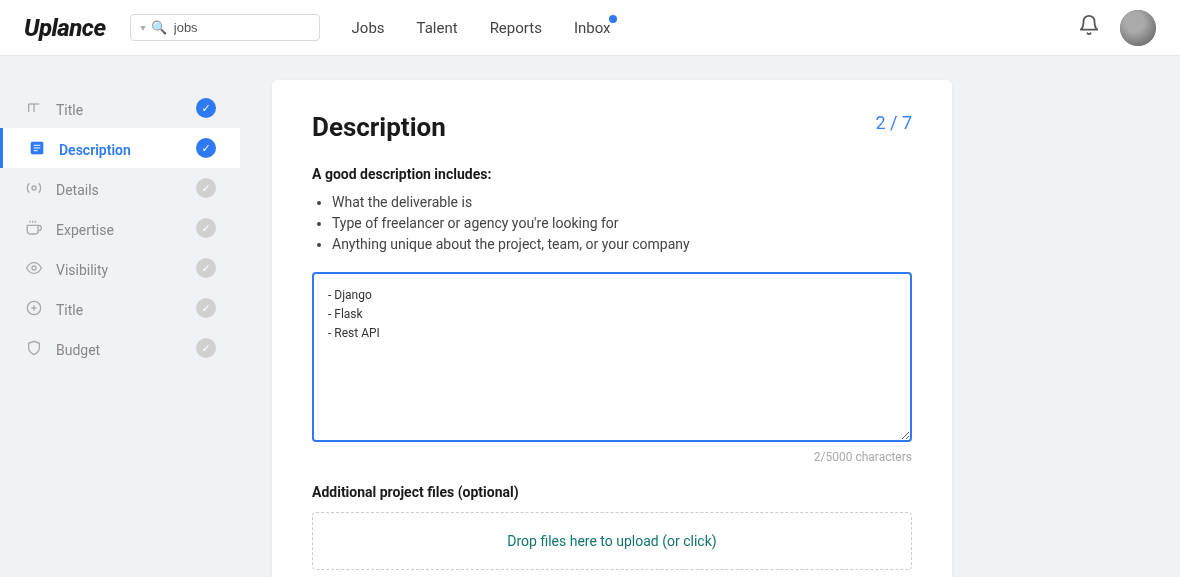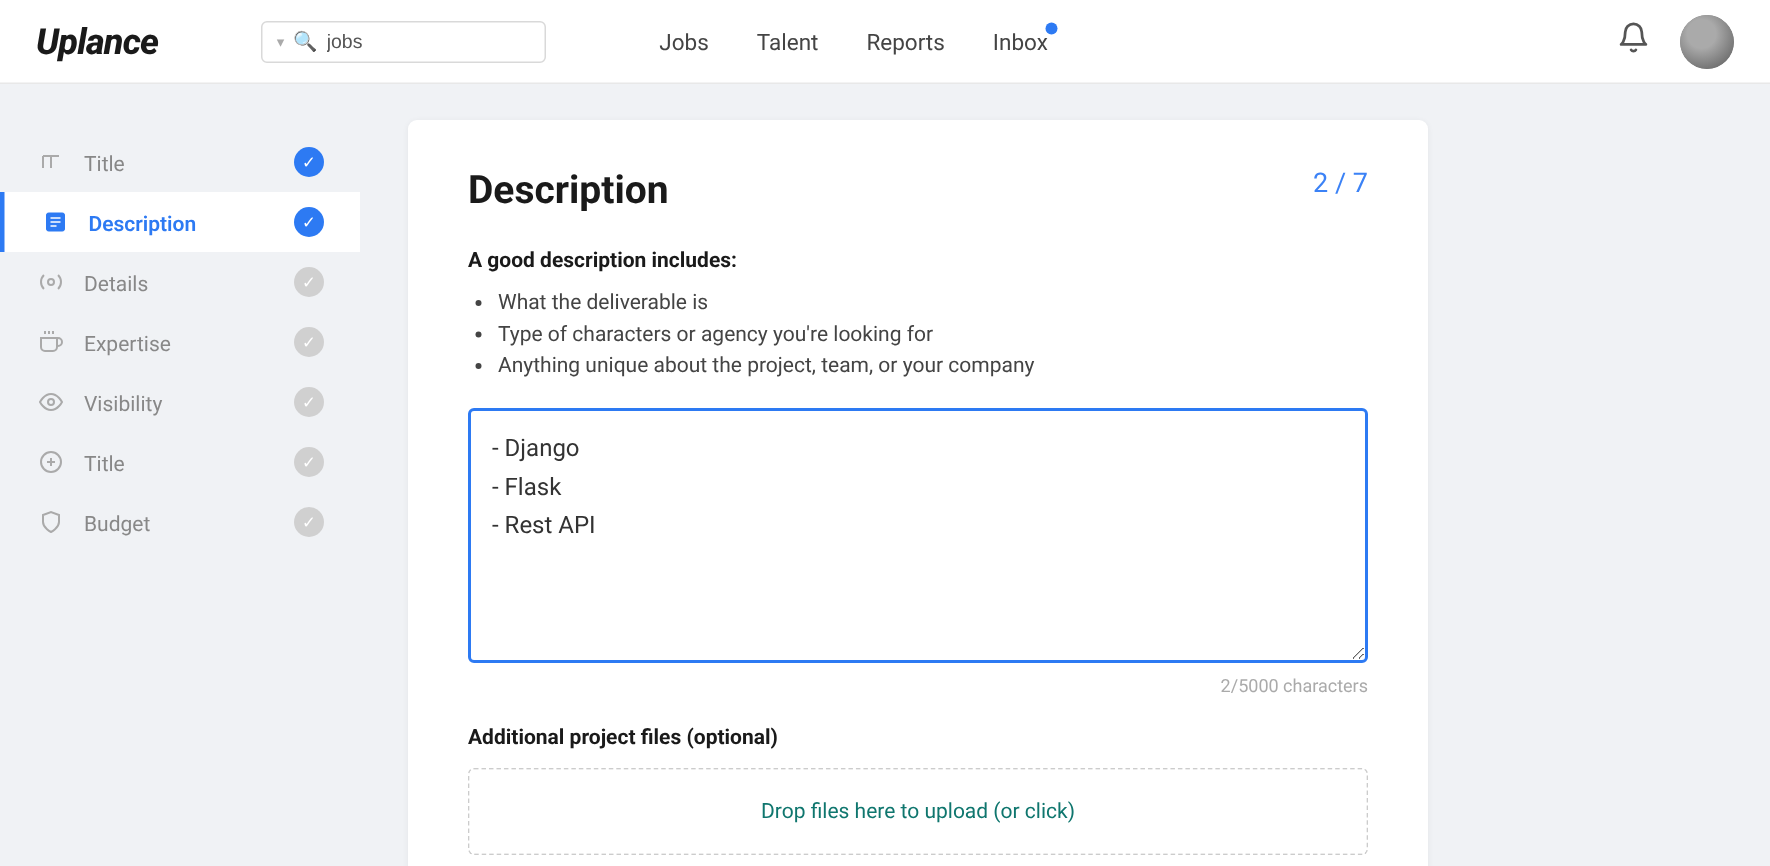--- a/index.html
+++ b/index.html
@@ -14,21 +14,20 @@
     
     .header {
       background: #fff;
       height: 56px;
       display: flex;
       align-items: center;
       padding: 0 24px;
       border-bottom: 1px solid #e8e8e8;
       position: relative;
       z-index: 10;
-      gap: 44px;
     }
     .logo {
       font-size: 24px;
       font-weight: 800;
       color: #1a1a1a;
       letter-spacing: -0.5px;
       margin-right: 24px;
       font-style: italic;
     }
     .search-wrapper {
@@ -221,21 +220,21 @@
       color: #444;
       margin-bottom: 5px;
     }
 
     .description-textarea {
       width: 100%;
       height: 170px;
       border: 2px solid #2d7af3;
       border-radius: 4px;
       padding: 12px 14px;
-      font-size: 16px;
+      font-size: 12px;
       color: #333;
       resize: vertical;
       outline: none;
       font-family: inherit;
       line-height: 1.6;
     }
     .char-count {
       text-align: right;
       font-size: 12px;
       color: #aaa;
@@ -388,21 +387,21 @@
     <div class="content-card">
 
       <div class="card-header">
         <h1 class="card-title">Description</h1>
         <span class="card-progress">2 / 7</span>
       </div>
 
       <p class="description-hint">A good description includes:</p>
       <ul class="hint-list">
         <li>What the deliverable is</li>
-        <li>Type of characters or agency you're looking for</li>
+        <li>Type of freelancer or agency you're looking for</li>
         <li>Anything unique about the project, team, or your company</li>
       </ul>
 
       <textarea class="description-textarea" style="">- Django
 - Flask
 - Rest API</textarea>
 
       <div class="char-count">2/5000 characters</div>
 
       <p class="additional-files-label">Additional project files (optional)</p>

